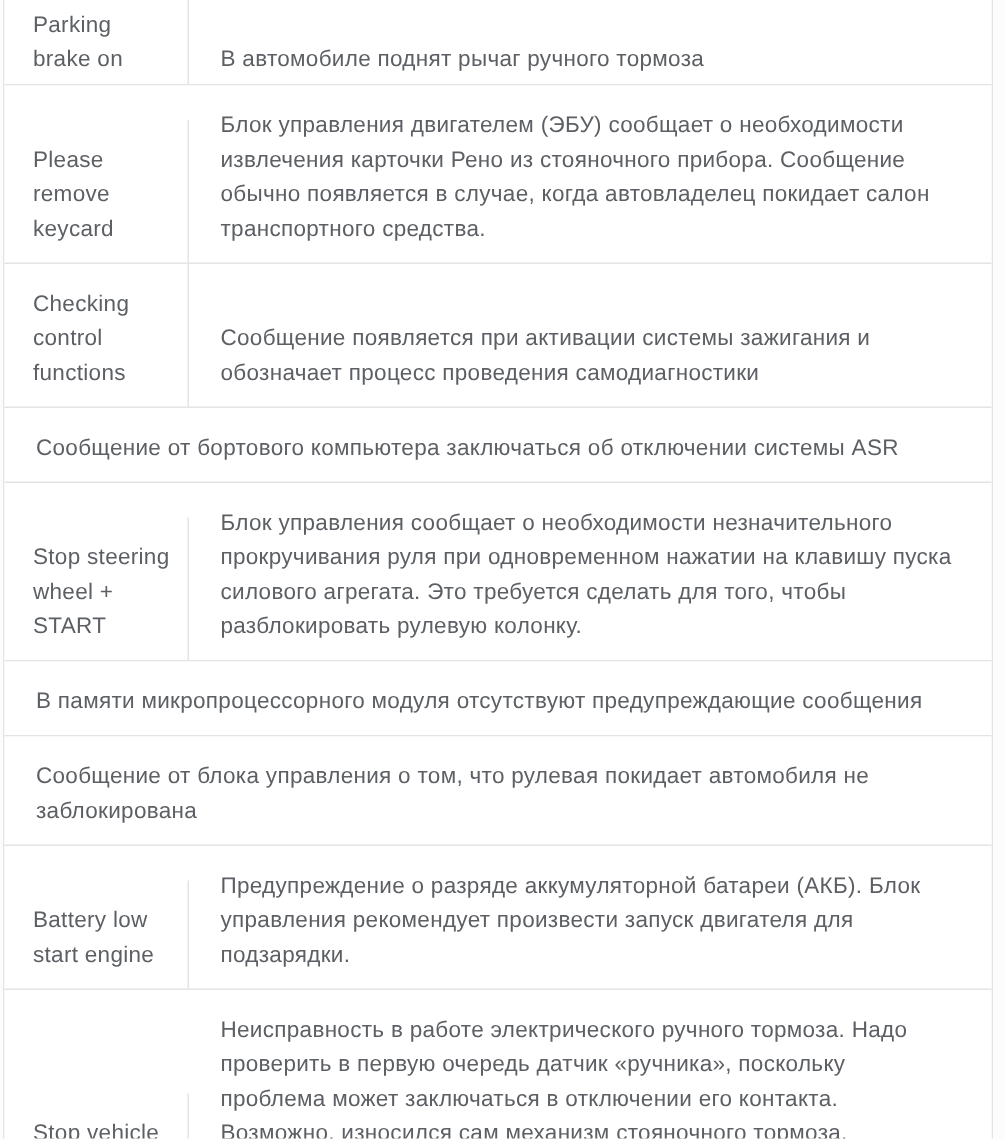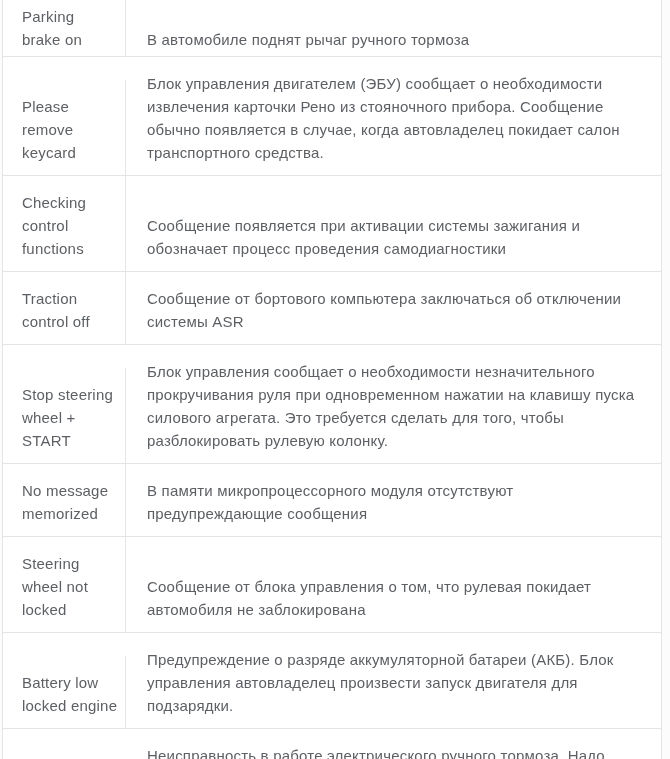--- a/index.html
+++ b/index.html
@@ -70,49 +70,42 @@
   </div>
 
   <div class="row">
     <div class="cell-message">Checking
 control
 functions</div>
     <div class="cell-description">Сообщение появляется при активации системы зажигания и обозначает процесс проведения самодиагностики</div>
   </div>
 
   <div class="row">
-    <div class="cell-message">Traction
-control off</div>
     <div class="cell-description">Сообщение от бортового компьютера заключаться об отключении системы ASR</div>
   </div>
 
   <div class="row">
     <div class="cell-message">Stop steering
 wheel +
 START</div>
     <div class="cell-description">Блок управления сообщает о необходимости незначительного прокручивания руля при одновременном нажатии на клавишу пуска силового агрегата. Это требуется сделать для того, чтобы разблокировать рулевую колонку.</div>
   </div>
 
   <div class="row">
-    <div class="cell-message">No message
-memorized</div>
     <div class="cell-description">В памяти микропроцессорного модуля отсутствуют предупреждающие сообщения</div>
   </div>
 
   <div class="row">
-    <div class="cell-message">Steering
-wheel not
-locked</div>
     <div class="cell-description">Сообщение от блока управления о том, что рулевая покидает автомобиля не заблокирована</div>
   </div>
 
   <div class="row">
     <div class="cell-message">Battery low
-locked engine</div>
-    <div class="cell-description">Предупреждение о разряде аккумуляторной батареи (АКБ). Блок управления автовладелец произвести запуск двигателя для подзарядки.</div>
+start engine</div>
+    <div class="cell-description">Предупреждение о разряде аккумуляторной батареи (АКБ). Блок управления рекомендует произвести запуск двигателя для подзарядки.</div>
   </div>
 
   <div class="row">
     <div class="cell-message">Stop vehicle</div>
     <div class="cell-description">Неисправность в работе электрического ручного тормоза. Надо проверить в первую очередь датчик «ручника», поскольку проблема может заключаться в отключении его контакта. Возможно, износился сам механизм стояночного тормоза.</div>
   </div>
 </div>
 </div>
 
 </body></html>

